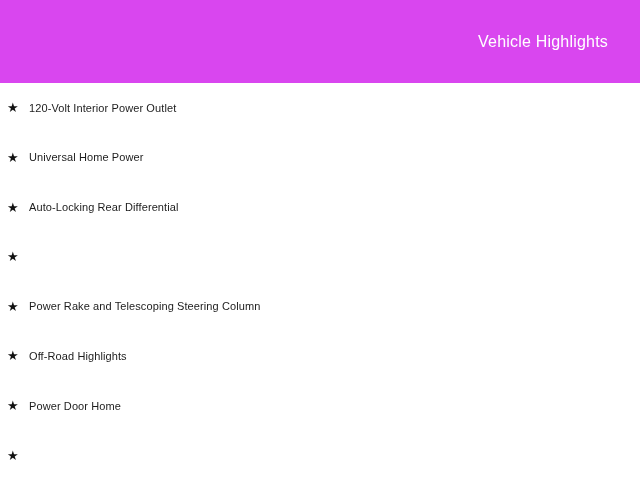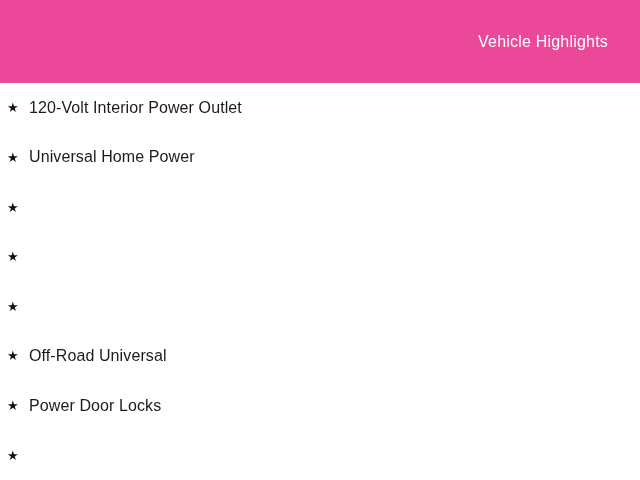--- a/index.html
+++ b/index.html
@@ -14,21 +14,21 @@
     overflow: hidden;
   }
   .page {
     width: 640px;
     height: 480px;
     display: flex;
     flex-direction: column;
   }
   .header {
     height: 83px;
-    background: #ec4899;
+    background: #d946ef;
     display: flex;
     align-items: center;
     justify-content: flex-end;
     padding-right: 32px;
     box-sizing: border-box;
     flex: 0 0 auto;
   }
   .header-title {
     color: #ffffff;
     font-size: 16px;
@@ -49,21 +49,21 @@
   .star {
     width: 14px;
     flex: 0 0 auto;
     font-size: 13px;
     line-height: 1;
     color: #111111;
     margin-right: 8px;
     text-align: left;
   }
   .label {
-    font-size: 16px;
+    font-size: 11px;
     color: #1c1c1c;
     letter-spacing: 0.1px;
     white-space: nowrap;
   }
 </style>
 </head>
 <body>
 
 <div class="page">
   <div class="header">
@@ -73,32 +73,34 @@
       <div class="item">
         <span class="star">★</span>
         <span class="label">120-Volt Interior Power Outlet</span>
       </div>
       <div class="item">
         <span class="star">★</span>
         <span class="label">Universal Home Power</span>
       </div>
       <div class="item">
         <span class="star">★</span>
+        <span class="label">Auto-Locking Rear Differential</span>
       </div>
       <div class="item">
         <span class="star">★</span>
       </div>
       <div class="item">
         <span class="star">★</span>
+        <span class="label">Power Rake and Telescoping Steering Column</span>
       </div>
       <div class="item">
         <span class="star">★</span>
-        <span class="label">Off-Road Universal</span>
+        <span class="label">Off-Road Highlights</span>
       </div>
       <div class="item">
         <span class="star">★</span>
-        <span class="label">Power Door Locks</span>
+        <span class="label">Power Door Home</span>
       </div>
       <div class="item">
         <span class="star">★</span>
       </div>
     </div>
 </div>
 
 </body></html>

